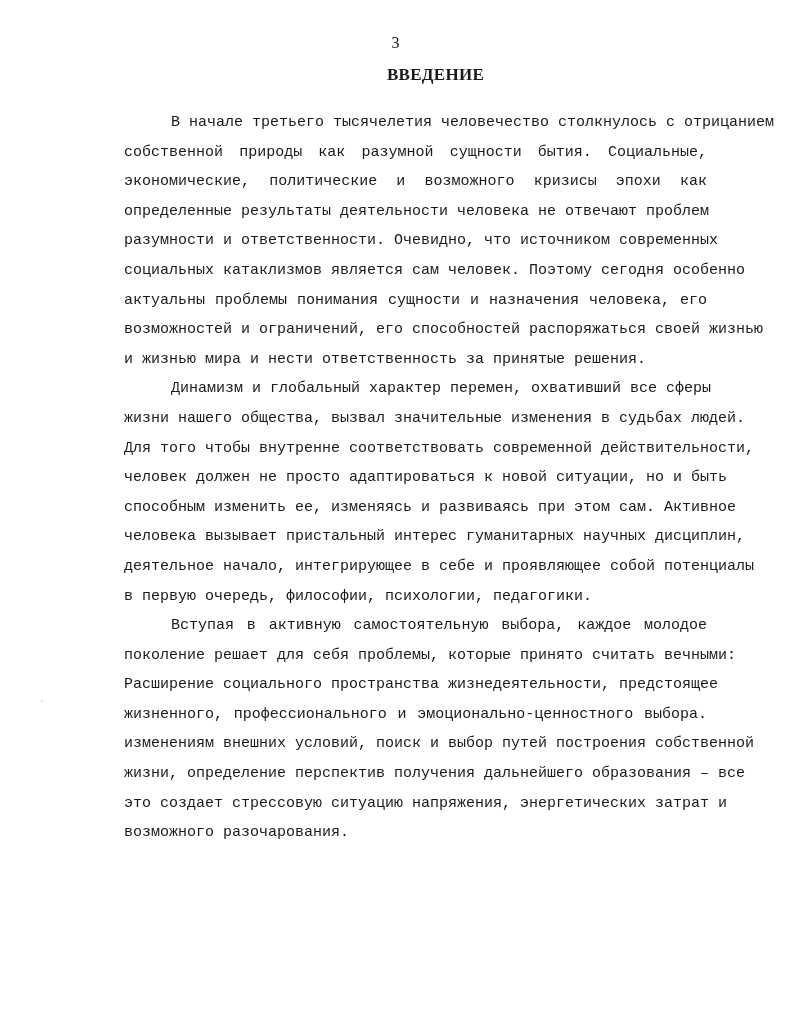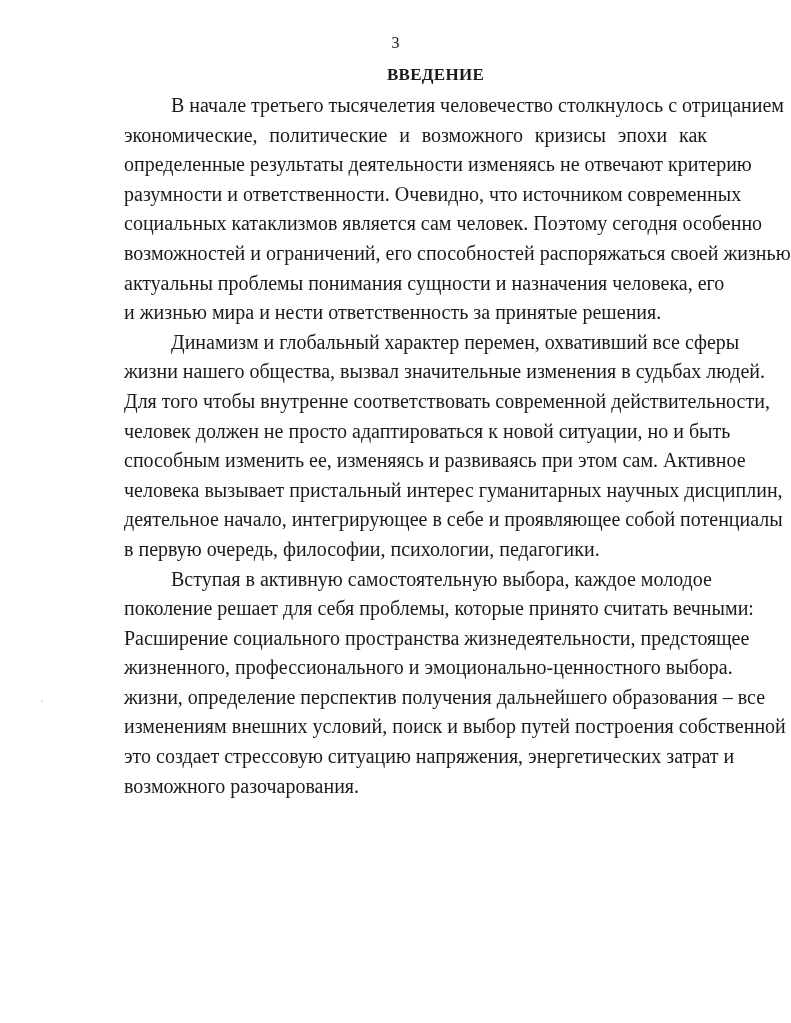--- a/index.html
+++ b/index.html
@@ -38,26 +38,27 @@
       left: 40px;
       width: 791px;
       text-align: center;
       font-size: 17px;
       font-weight: bold;
       line-height: 22px;
       letter-spacing: 0.3px;
     }
     .body-text {
       position: absolute;
-      top: 91px;
+      top: 108px;
       left: 124px;
       width: 583px;
-      font-size: 20px;
+      font-size: 15px;
       line-height: 29.6px;
       text-align: justify;
+      font-family: Liberation Mono, monospace;
     }
     .line {
       display: block;
       text-align: justify;
       text-align-last: justify;
       white-space: nowrap;
       height: 29.6px;
     }
     .line.first { padding-left: 47px; }
     .line.last { text-align-last: left; }
@@ -75,47 +76,48 @@
 <body>
 
 <div class="page">
   <div class="page-number">3</div>
   <div class="heading">ВВЕДЕНИЕ</div>
 
   <div class="body-text">
 
     <div>
       <span class="line first">В начале третьего тысячелетия человечество столкнулось с отрицанием</span>
+      <span class="line">собственной природы как разумной сущности бытия. Социальные,</span>
       <span class="line">экономические, политические и возможного кризисы эпохи как</span>
-      <span class="line">определенные результаты деятельности изменяясь не отвечают критерию</span>
+      <span class="line">определенные результаты деятельности человека не отвечают проблем</span>
       <span class="line">разумности и ответственности. Очевидно, что источником современных</span>
       <span class="line">социальных катаклизмов является сам человек. Поэтому сегодня особенно</span>
+      <span class="line">актуальны проблемы понимания сущности и назначения человека, его</span>
       <span class="line">возможностей и ограничений, его способностей распоряжаться своей жизнью</span>
-      <span class="line">актуальны проблемы понимания сущности и назначения человека, его</span>
       <span class="line last">и жизнью мира и нести ответственность за принятые решения.</span>
     </div>
 
     <div>
       <span class="line first">Динамизм и глобальный характер перемен, охвативший все сферы</span>
       <span class="line">жизни нашего общества, вызвал значительные изменения в судьбах людей.</span>
       <span class="line">Для того чтобы внутренне соответствовать современной действительности,</span>
       <span class="line">человек должен не просто адаптироваться к новой ситуации, но и быть</span>
       <span class="line">способным изменить ее, изменяясь и развиваясь при этом сам. Активное</span>
       <span class="line">человека вызывает пристальный интерес гуманитарных научных дисциплин,</span>
       <span class="line">деятельное начало, интегрирующее в себе и проявляющее собой потенциалы</span>
       <span class="line last">в первую очередь, философии, психологии, педагогики.</span>
     </div>
 
     <div>
       <span class="line first">Вступая в активную самостоятельную выбора, каждое молодое</span>
       <span class="line">поколение решает для себя проблемы, которые принято считать вечными:</span>
       <span class="line">Расширение социального пространства жизнедеятельности, предстоящее</span>
       <span class="line">жизненного, профессионального и эмоционально-ценностного выбора.</span>
+      <span class="line">изменениям внешних условий, поиск и выбор путей построения собственной</span>
       <span class="line">жизни, определение перспектив получения дальнейшего образования – все</span>
-      <span class="line">изменениям внешних условий, поиск и выбор путей построения собственной</span>
       <span class="line">это создает стрессовую ситуацию напряжения, энергетических затрат и</span>
       <span class="line last">возможного разочарования.</span>
     </div>
 
   </div>
 
   <div class="margin-speck"></div>
 </div>
 
 </body></html>

